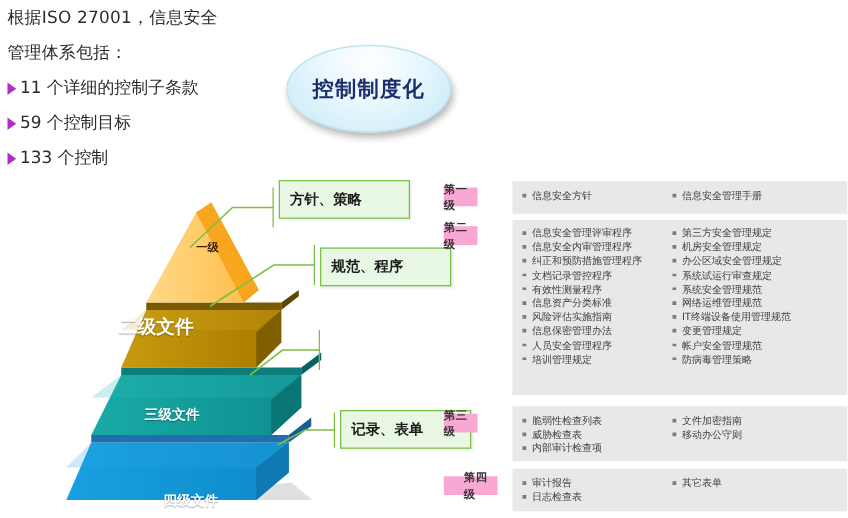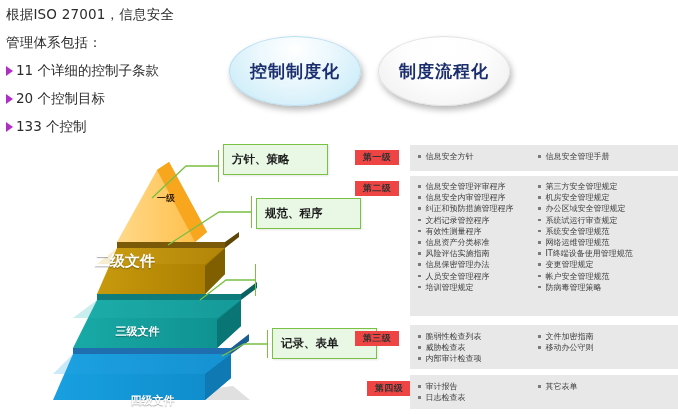--- a/index.html
+++ b/index.html
@@ -57,24 +57,24 @@
   .gbox{
     position:absolute;background:#e9f8e4;border:1.3px solid #7ac043;
     display:flex;align-items:center;padding-left:8px;
     font-size:11.5px;font-weight:bold;color:#1c1c1c;white-space:nowrap;
     box-shadow:1px 1px 2px rgba(0,0,0,.10);
   }
   .gstub{position:absolute;background:#7ac043;width:1.3px;}
 
   
   .ybadge{
-    position:absolute;background:#ef4444;color:#333333;
+    position:absolute;background:#f9a8d4;color:#333333;
     font-size:9px;font-weight:bold;letter-spacing:.5px;
     display:flex;align-items:center;justify-content:center;
-    width:44px;height:15px;
+    width:27px;height:15px;
   }
 
   
   .gpanel{position:absolute;background:#e8e8e8;}
   .gcol{position:absolute;}
   .gitem{
     display:flex;align-items:flex-start;gap:5px;
     font-size:8px;color:#404040;line-height:11.2px;white-space:nowrap;
   }
   .gitem i{
@@ -90,30 +90,29 @@
   <div class="intro">
     <div class="intro-line">根据ISO 27001，信息安全</div>
     <div class="intro-line">管理体系包括：</div>
 
     <div class="intro-bullet">
       <div class="tri"></div>
       <span>11 个详细的控制子条款</span>
     </div>
     <div class="intro-bullet">
       <div class="tri"></div>
-      <span>20 个控制目标</span>
+      <span>59 个控制目标</span>
     </div>
     <div class="intro-bullet">
       <div class="tri"></div>
       <span>133 个控制</span>
     </div>
   </div>
 
   <div class="oval oval-1">控制制度化</div>
-  <div class="oval oval-2">制度流程化</div>
 
   <div class="pyramid">
     <svg width="215" height="262" viewBox="0 0 215 262">
       <defs>
         <linearGradient id="g1" x1="0" y1="0" x2="1" y2="0">
           <stop offset="0%" stop-color="#ffd98a"></stop>
             <stop offset="100%" stop-color="#ffc04d"></stop>
         </linearGradient>
         <linearGradient id="g2" x1="0" y1="0" x2="1" y2="0">
           <stop offset="0%" stop-color="#c79a0d"></stop>
@@ -300,21 +299,21 @@
     <div class="gitem">
         <i></i>
         <span>文件加密指南</span>
       </div>
     <div class="gitem">
         <i></i>
         <span>移动办公守则</span>
       </div>
   </div>
 
-  <div class="ybadge" style="left:367px;top:381px;">第四级</div>
+  <div class="ybadge" style="left:355px;top:381px;padding-left:16px;">第四级</div>
   <div class="gpanel" style="left:410px;top:375px;width:268px;height:34px;"></div>
   <div class="gcol" style="left:418px;top:381px;">
     <div class="gitem">
         <i></i>
         <span>审计报告</span>
       </div>
     <div class="gitem">
         <i></i>
         <span>日志检查表</span>
       </div>

